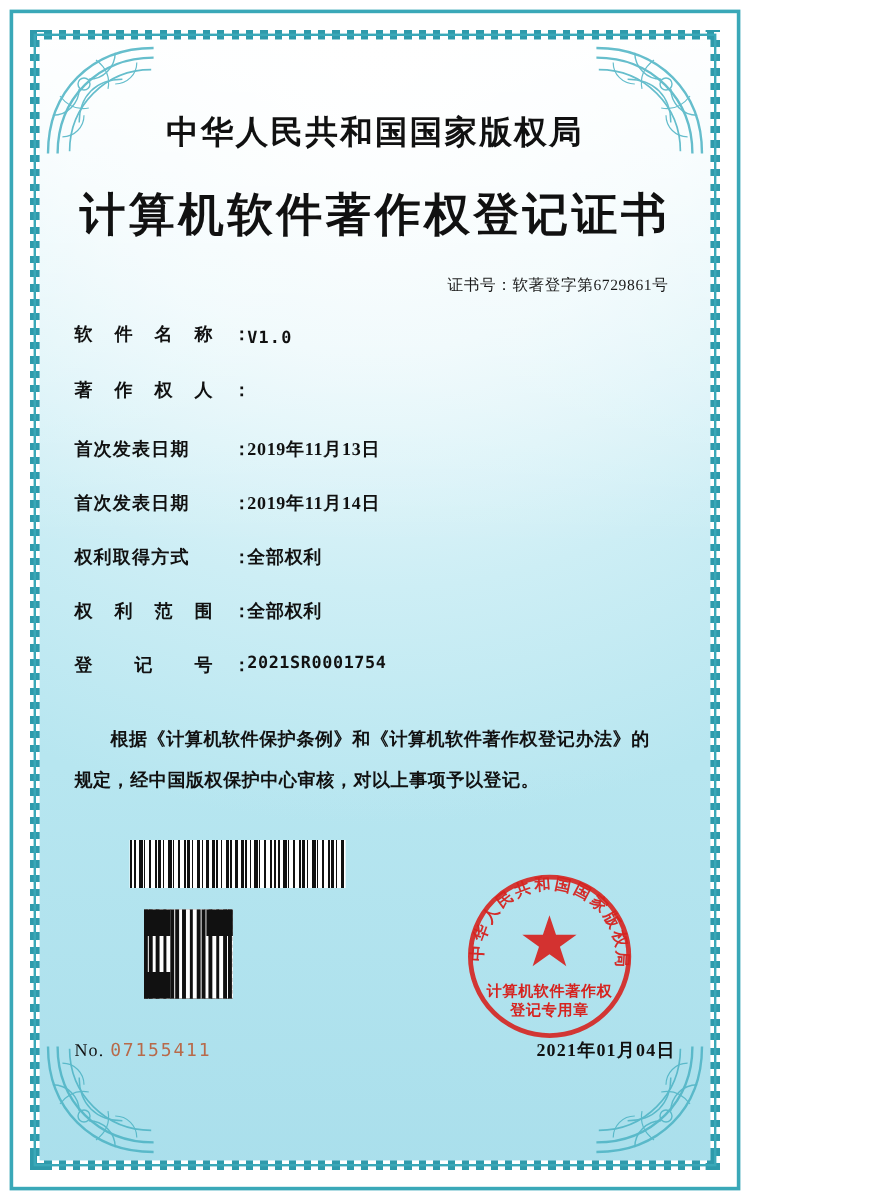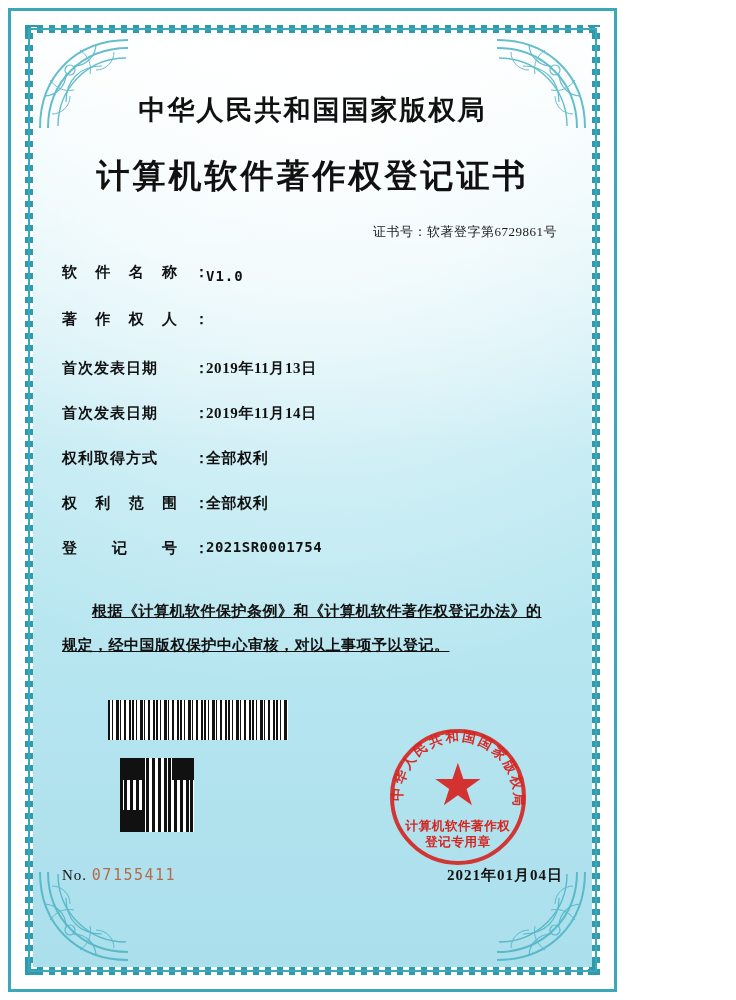--- a/index.html
+++ b/index.html
@@ -104,21 +104,21 @@
     text-align: center;
     font-size: 27px;
     letter-spacing: 2px;
     color: #111111;
     margin-top: 92px;
     font-family: "DejaVu Serif", "Liberation Serif", serif;
     font-weight: 700;
   }
   .title-sub {
     text-align: center;
-    font-size: 33px;
+    font-size: 38px;
     letter-spacing: 3px;
     color: #111111;
     margin-top: 26px;
     font-family: Liberation Serif, serif;
     font-weight: 700;
   }
   .cert-no {
     text-align: right;
     font-size: 13px;
     color: #1a1a1a;
@@ -175,21 +175,20 @@
     letter-spacing: 0.5px;
   }
 
   .statement {
     margin-top: 36px;
     font-size: 15px;
     line-height: 34px;
     color: #111111;
     letter-spacing: 0.5px;
     font-weight: 600;
-    text-decoration: underline;
   }
   .statement .indent { display: inline-block; width: 30px; }
 
   
   .codes {
     position: absolute;
     left: 108px;
     top: 700px;
     width: 190px;
   }

